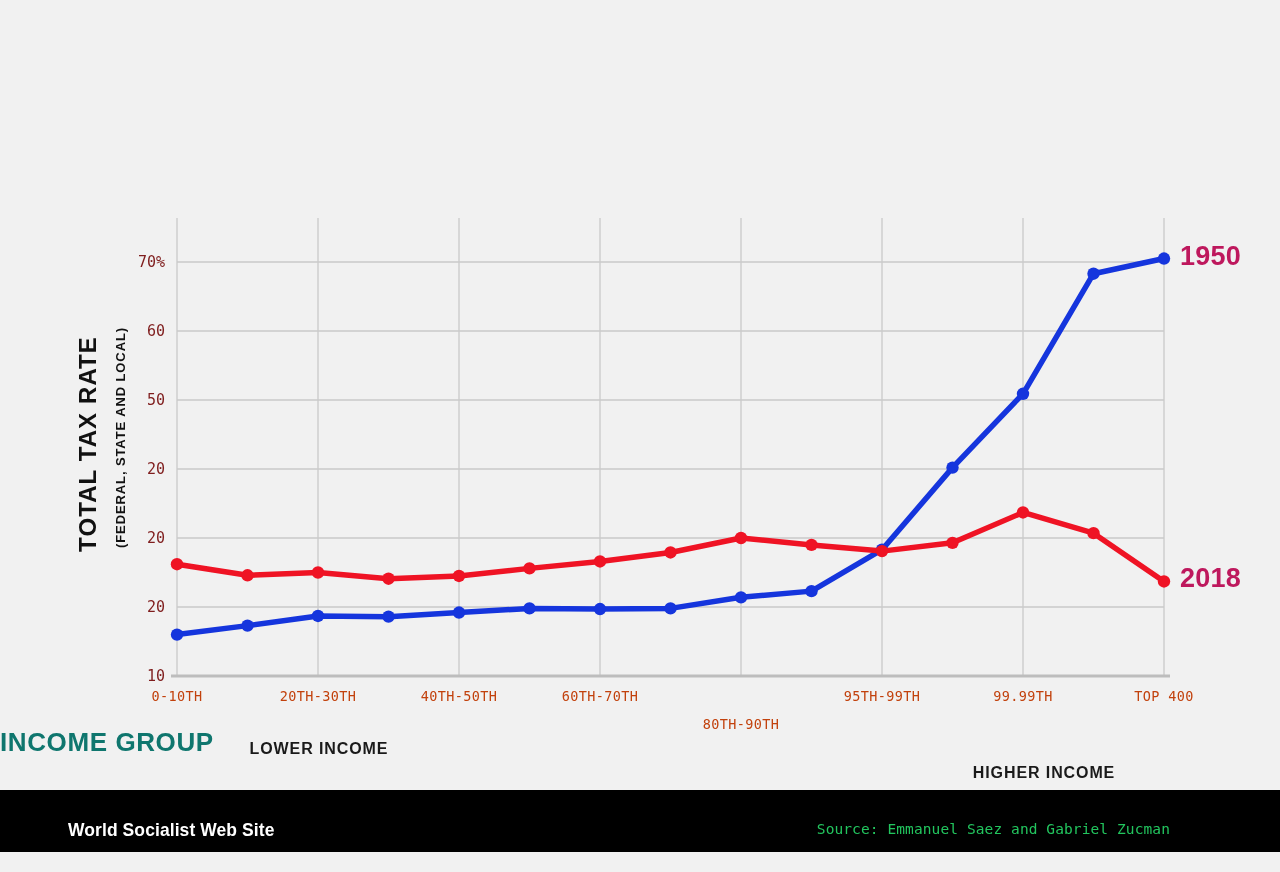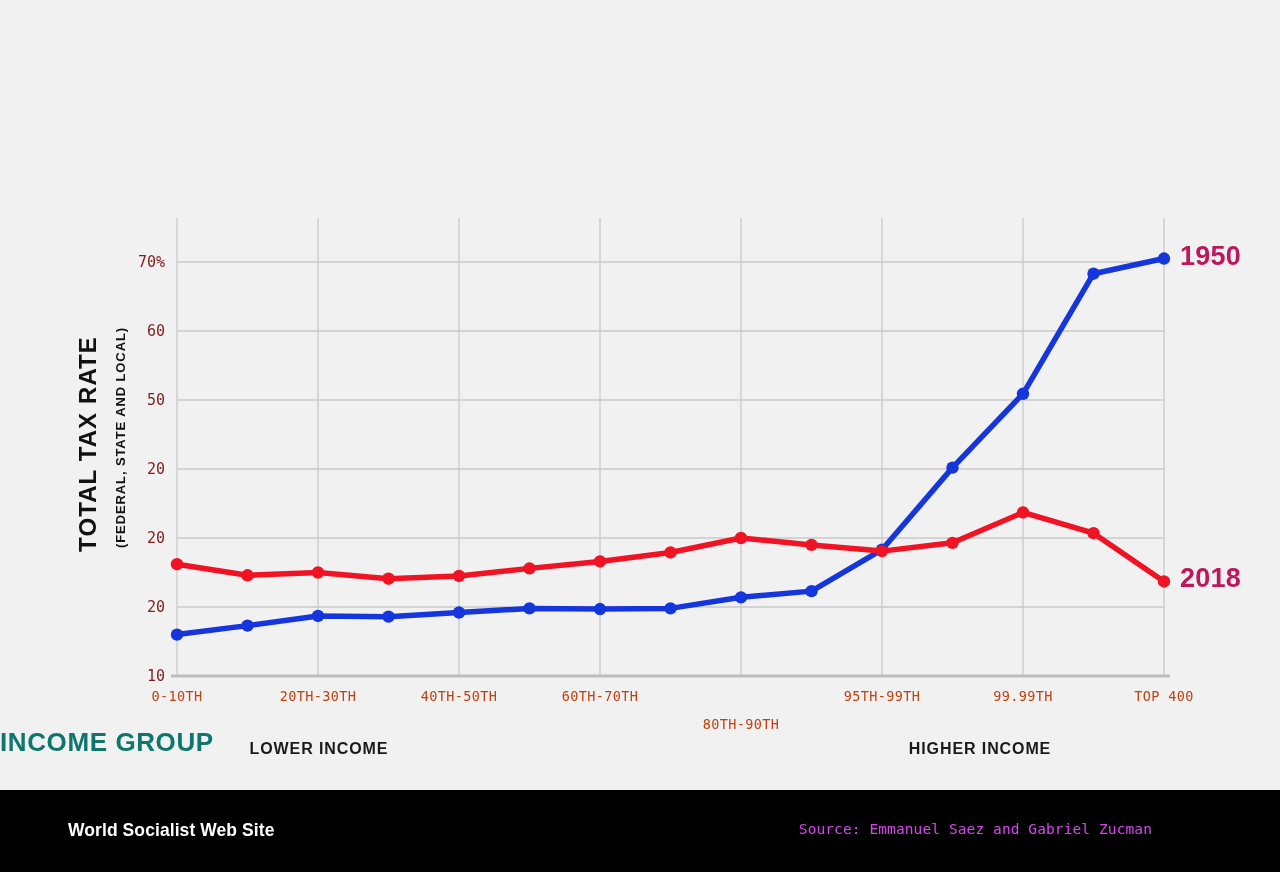--- a/index.html
+++ b/index.html
@@ -136,48 +136,48 @@
     position: absolute;
     top: 740px;
     font-size: 16px;
     font-weight: 700;
     letter-spacing: 0.9px;
     color: #1a1a1a;
     transform: translateX(-50%);
     white-space: nowrap;
   }
   .income-note.lower { left: 319px; }
-  .income-note.higher { left: 980px; }
+  .income-note.higher { left: 1044px; margin-top: 24px; }
 
   
   .footer {
     position: absolute;
     left: 0;
     top: 790px;
     width: 1280px;
-    height: 82px;
+    height: 62px;
     background: #000;
   }
   .footer-brand {
     position: absolute;
     left: 68px;
     top: 29px;
     color: #fff;
     font-size: 19px;
     font-weight: 700;
     letter-spacing: 0.1px;
     transform: scaleX(0.92);
     transform-origin: left center;
     white-space: nowrap;
   }
   .footer-source {
     position: absolute;
-    right: 128px;
+    right: 110px;
     top: 31px;
-    color: #d946ef;
+    color: #22c55e;
     font-family: "DejaVu Sans Mono", monospace;
     font-size: 14.5px;
     letter-spacing: 0.1px;
     white-space: nowrap;
   }
 </style>
 </head>
 <body>
 
 <div id="page">

